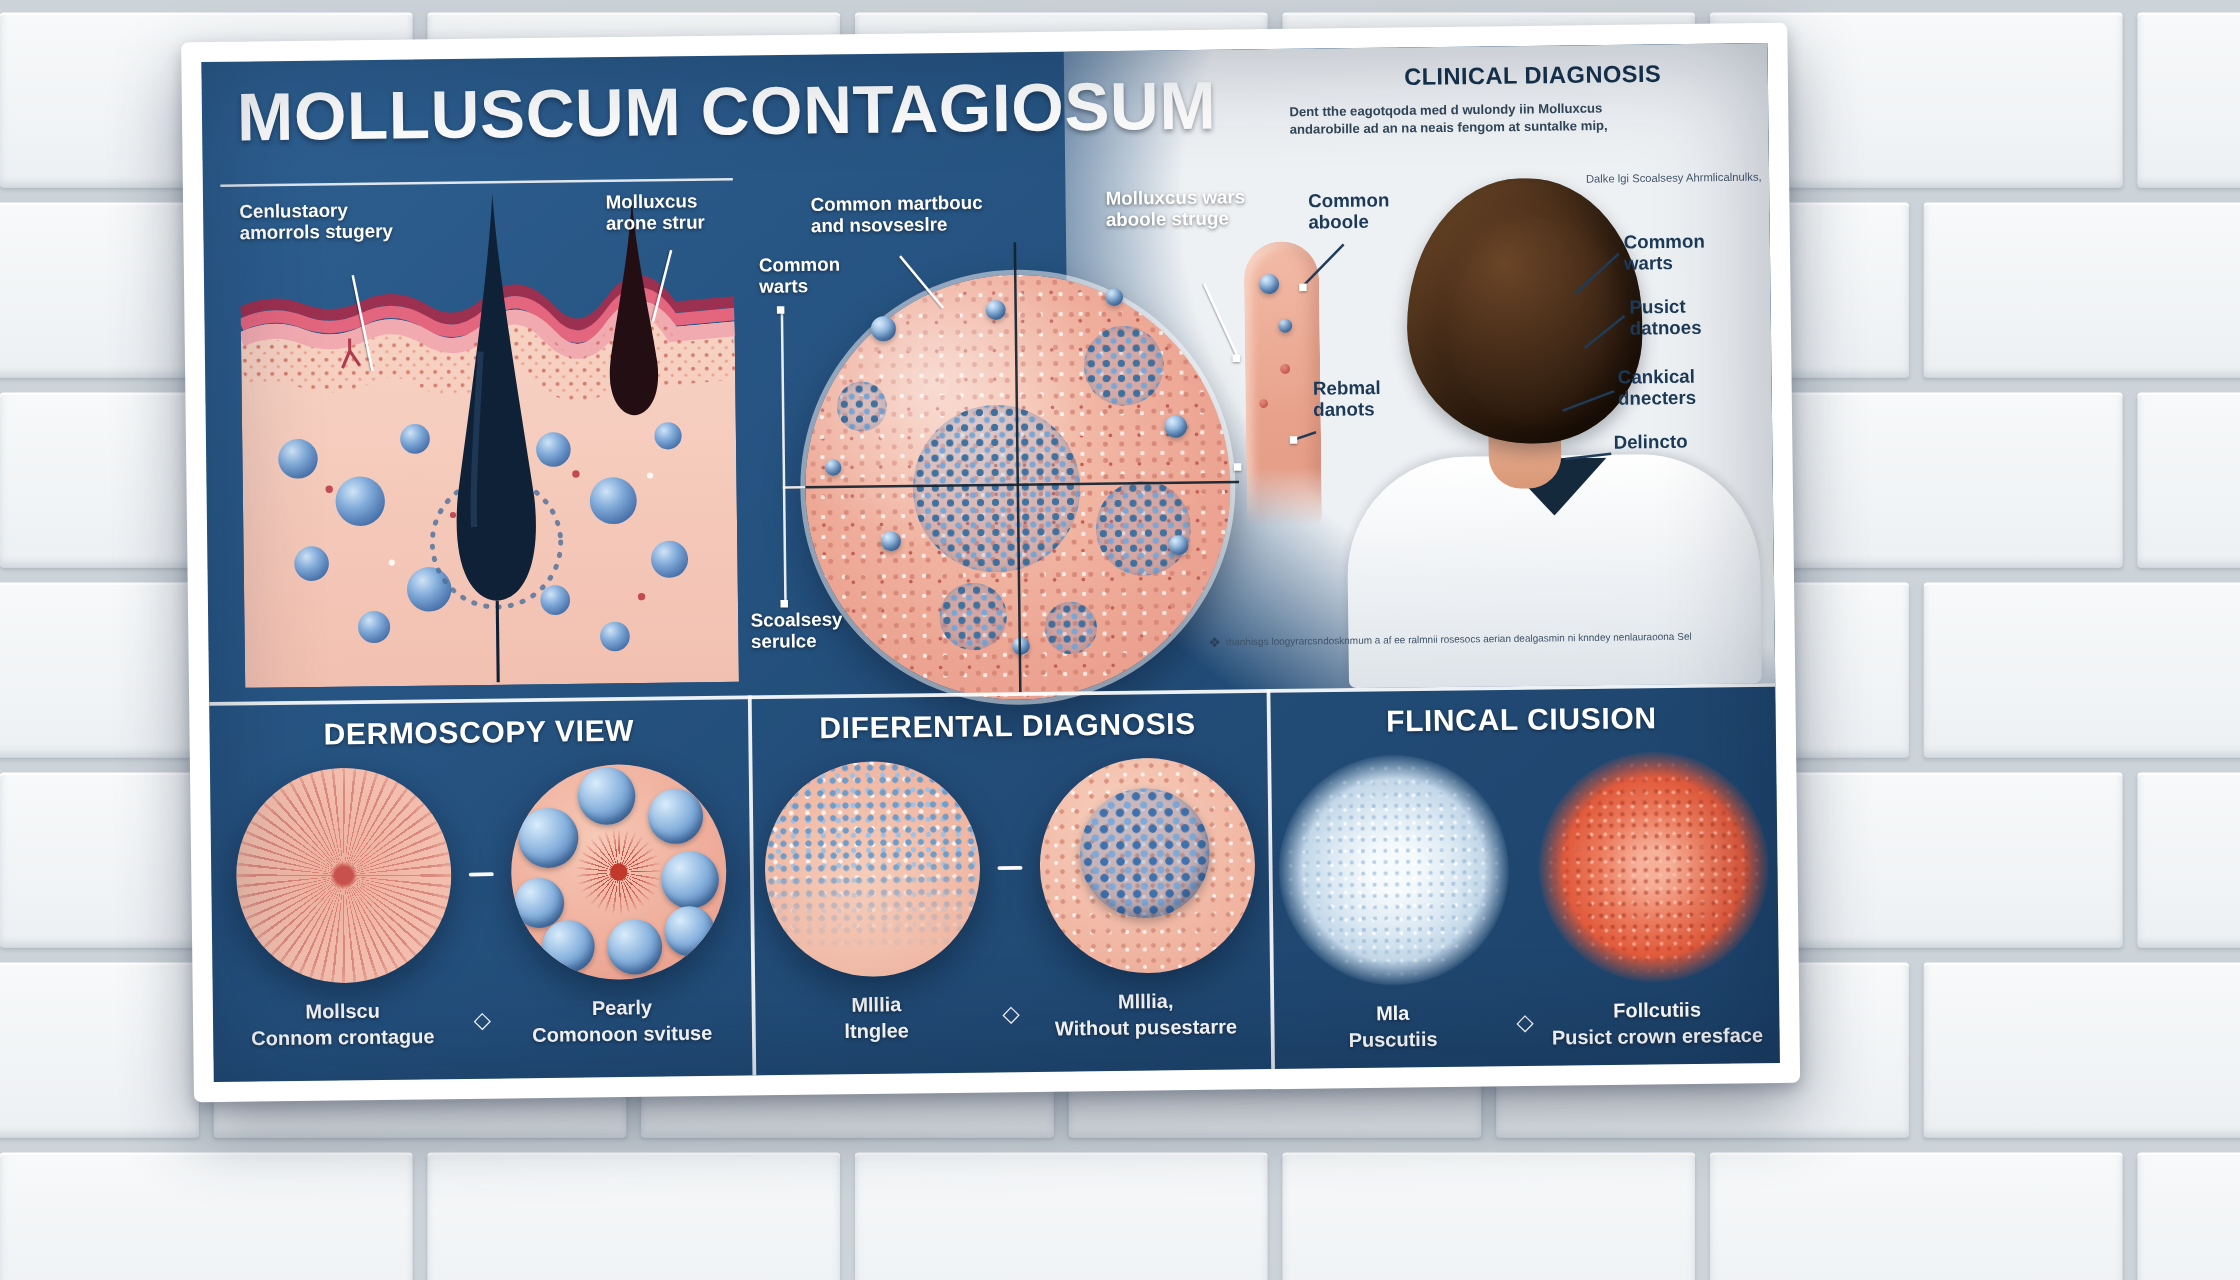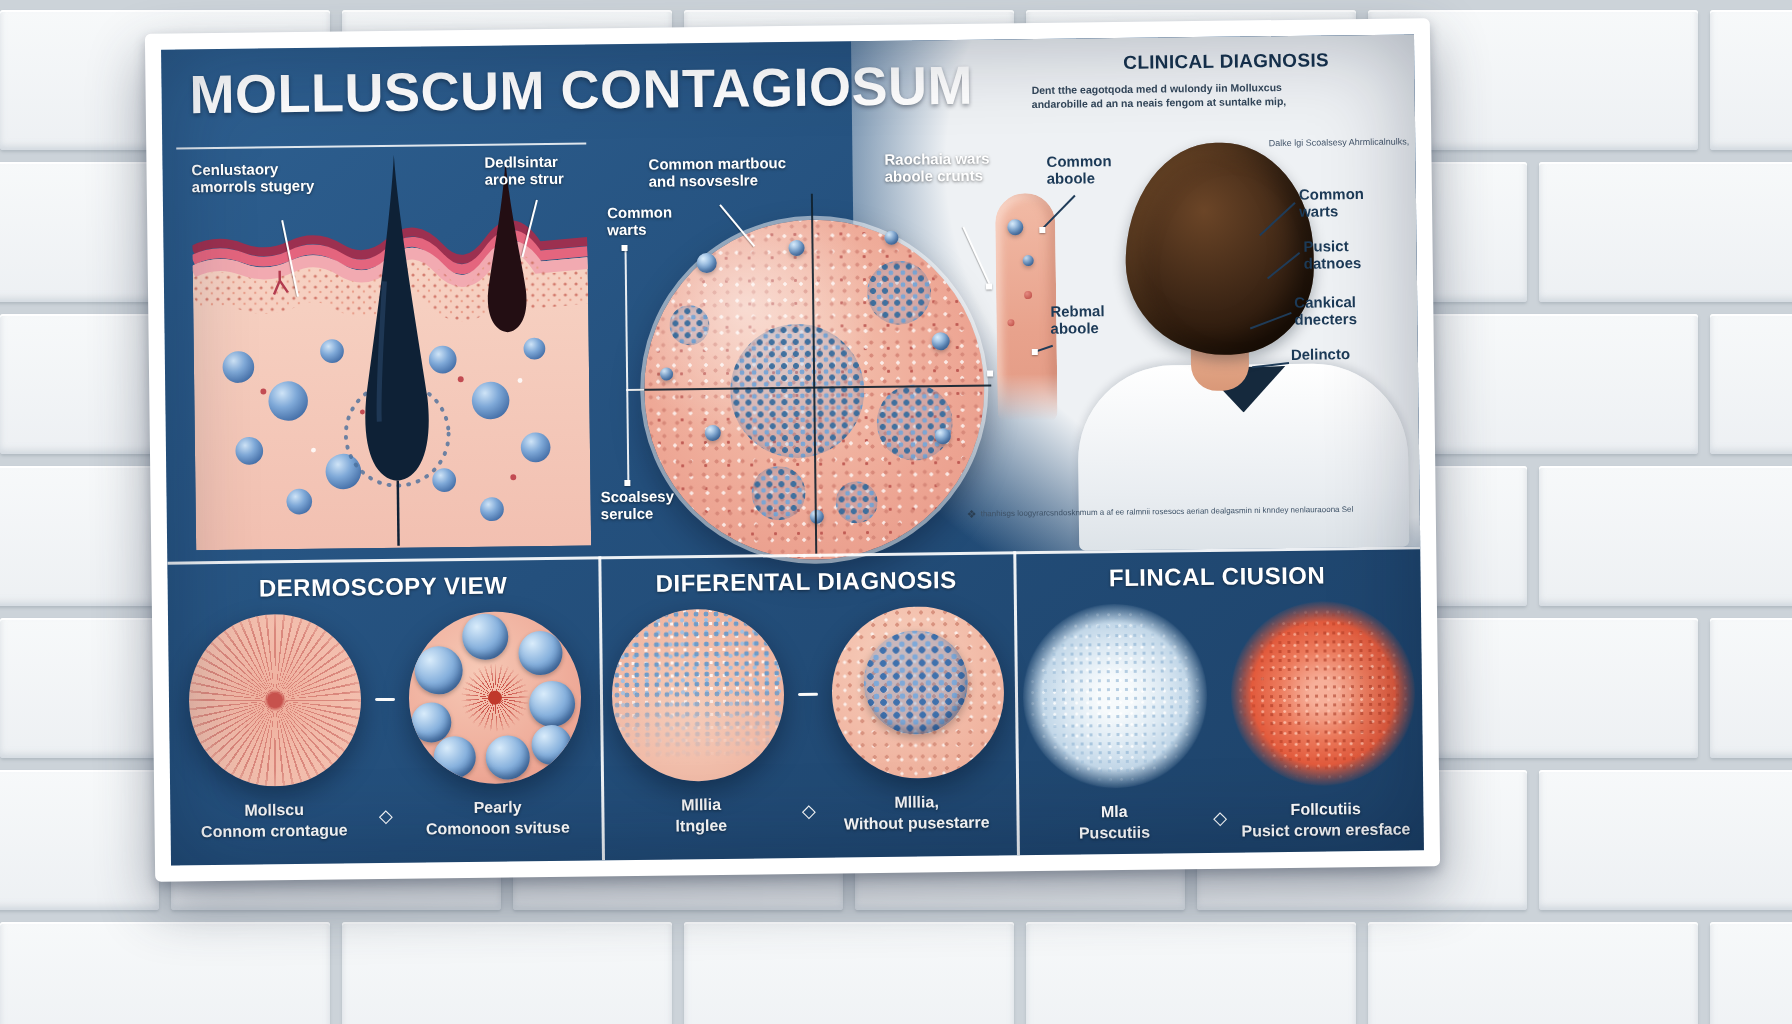--- a/index.html
+++ b/index.html
@@ -381,26 +381,26 @@
     <h1 class="title">MOLLUSCUM CONTAGIOSUM</h1>
     <div class="header-rule"></div>
     <div class="clinical-h">CLINICAL DIAGNOSIS</div>
     <div class="clinical-b">
       <div>Dent tthe eagotqoda med d wulondy iin Molluxcus</div>
       <div>andarobille ad an na neais fengom at suntalke mip,</div>
     </div>
     <div class="clinical-n">Dalke lgi Scoalsesy Ahrmlicalnulks,</div>
 
     <div class="lbl" style="left:29px;top:112px;width:132px">Cenlustaory amorrols stugery</div>
-    <div class="lbl" style="left:322px;top:108px;width:110px">Dedlsintar arone strur</div>
+    <div class="lbl" style="left:322px;top:108px;width:110px">Molluxcus arone strur</div>
     <div class="lbl" style="left:444px;top:160px;width:80px">Common warts</div>
     <div class="lbl" style="left:486px;top:112px;width:150px">Common martbouc and nsovseslre</div>
-    <div class="lbl" style="left:722px;top:110px;width:122px">Raochaia wars aboole crunts</div>
+    <div class="lbl" style="left:722px;top:110px;width:122px">Molluxcus wars aboole struge</div>
     <div class="lbl dark" style="left:884px;top:114px;width:90px">Common aboole</div>
-    <div class="lbl dark" style="left:886px;top:264px;width:90px">Rebmal aboole</div>
+    <div class="lbl dark" style="left:886px;top:264px;width:90px">Rebmal danots</div>
     <div class="lbl" style="left:434px;top:444px;width:110px">Scoalsesy serulce</div>
     <div class="lbl dark" style="left:1136px;top:150px;width:95px">Common warts</div>
     <div class="lbl dark" style="left:1140px;top:202px;width:95px">Pusict datnoes</div>
     <div class="lbl dark" style="left:1130px;top:258px;width:105px">Cankical dnecters</div>
     <div class="lbl dark" style="left:1126px;top:310px;width:105px">Delincto</div>
 
     <div class="line" style="left:119px;top:171px;width:78px;transform:rotate(79deg)"></div>
     <div class="line" style="left:374px;top:154px;width:59px;transform:rotate(105deg)"></div>
     <div class="line" style="left:557px;top:161px;width:54px;transform:rotate(51deg)"></div>
     <div class="line" style="left:800px;top:186px;width:68px;transform:rotate(66deg)"></div>

